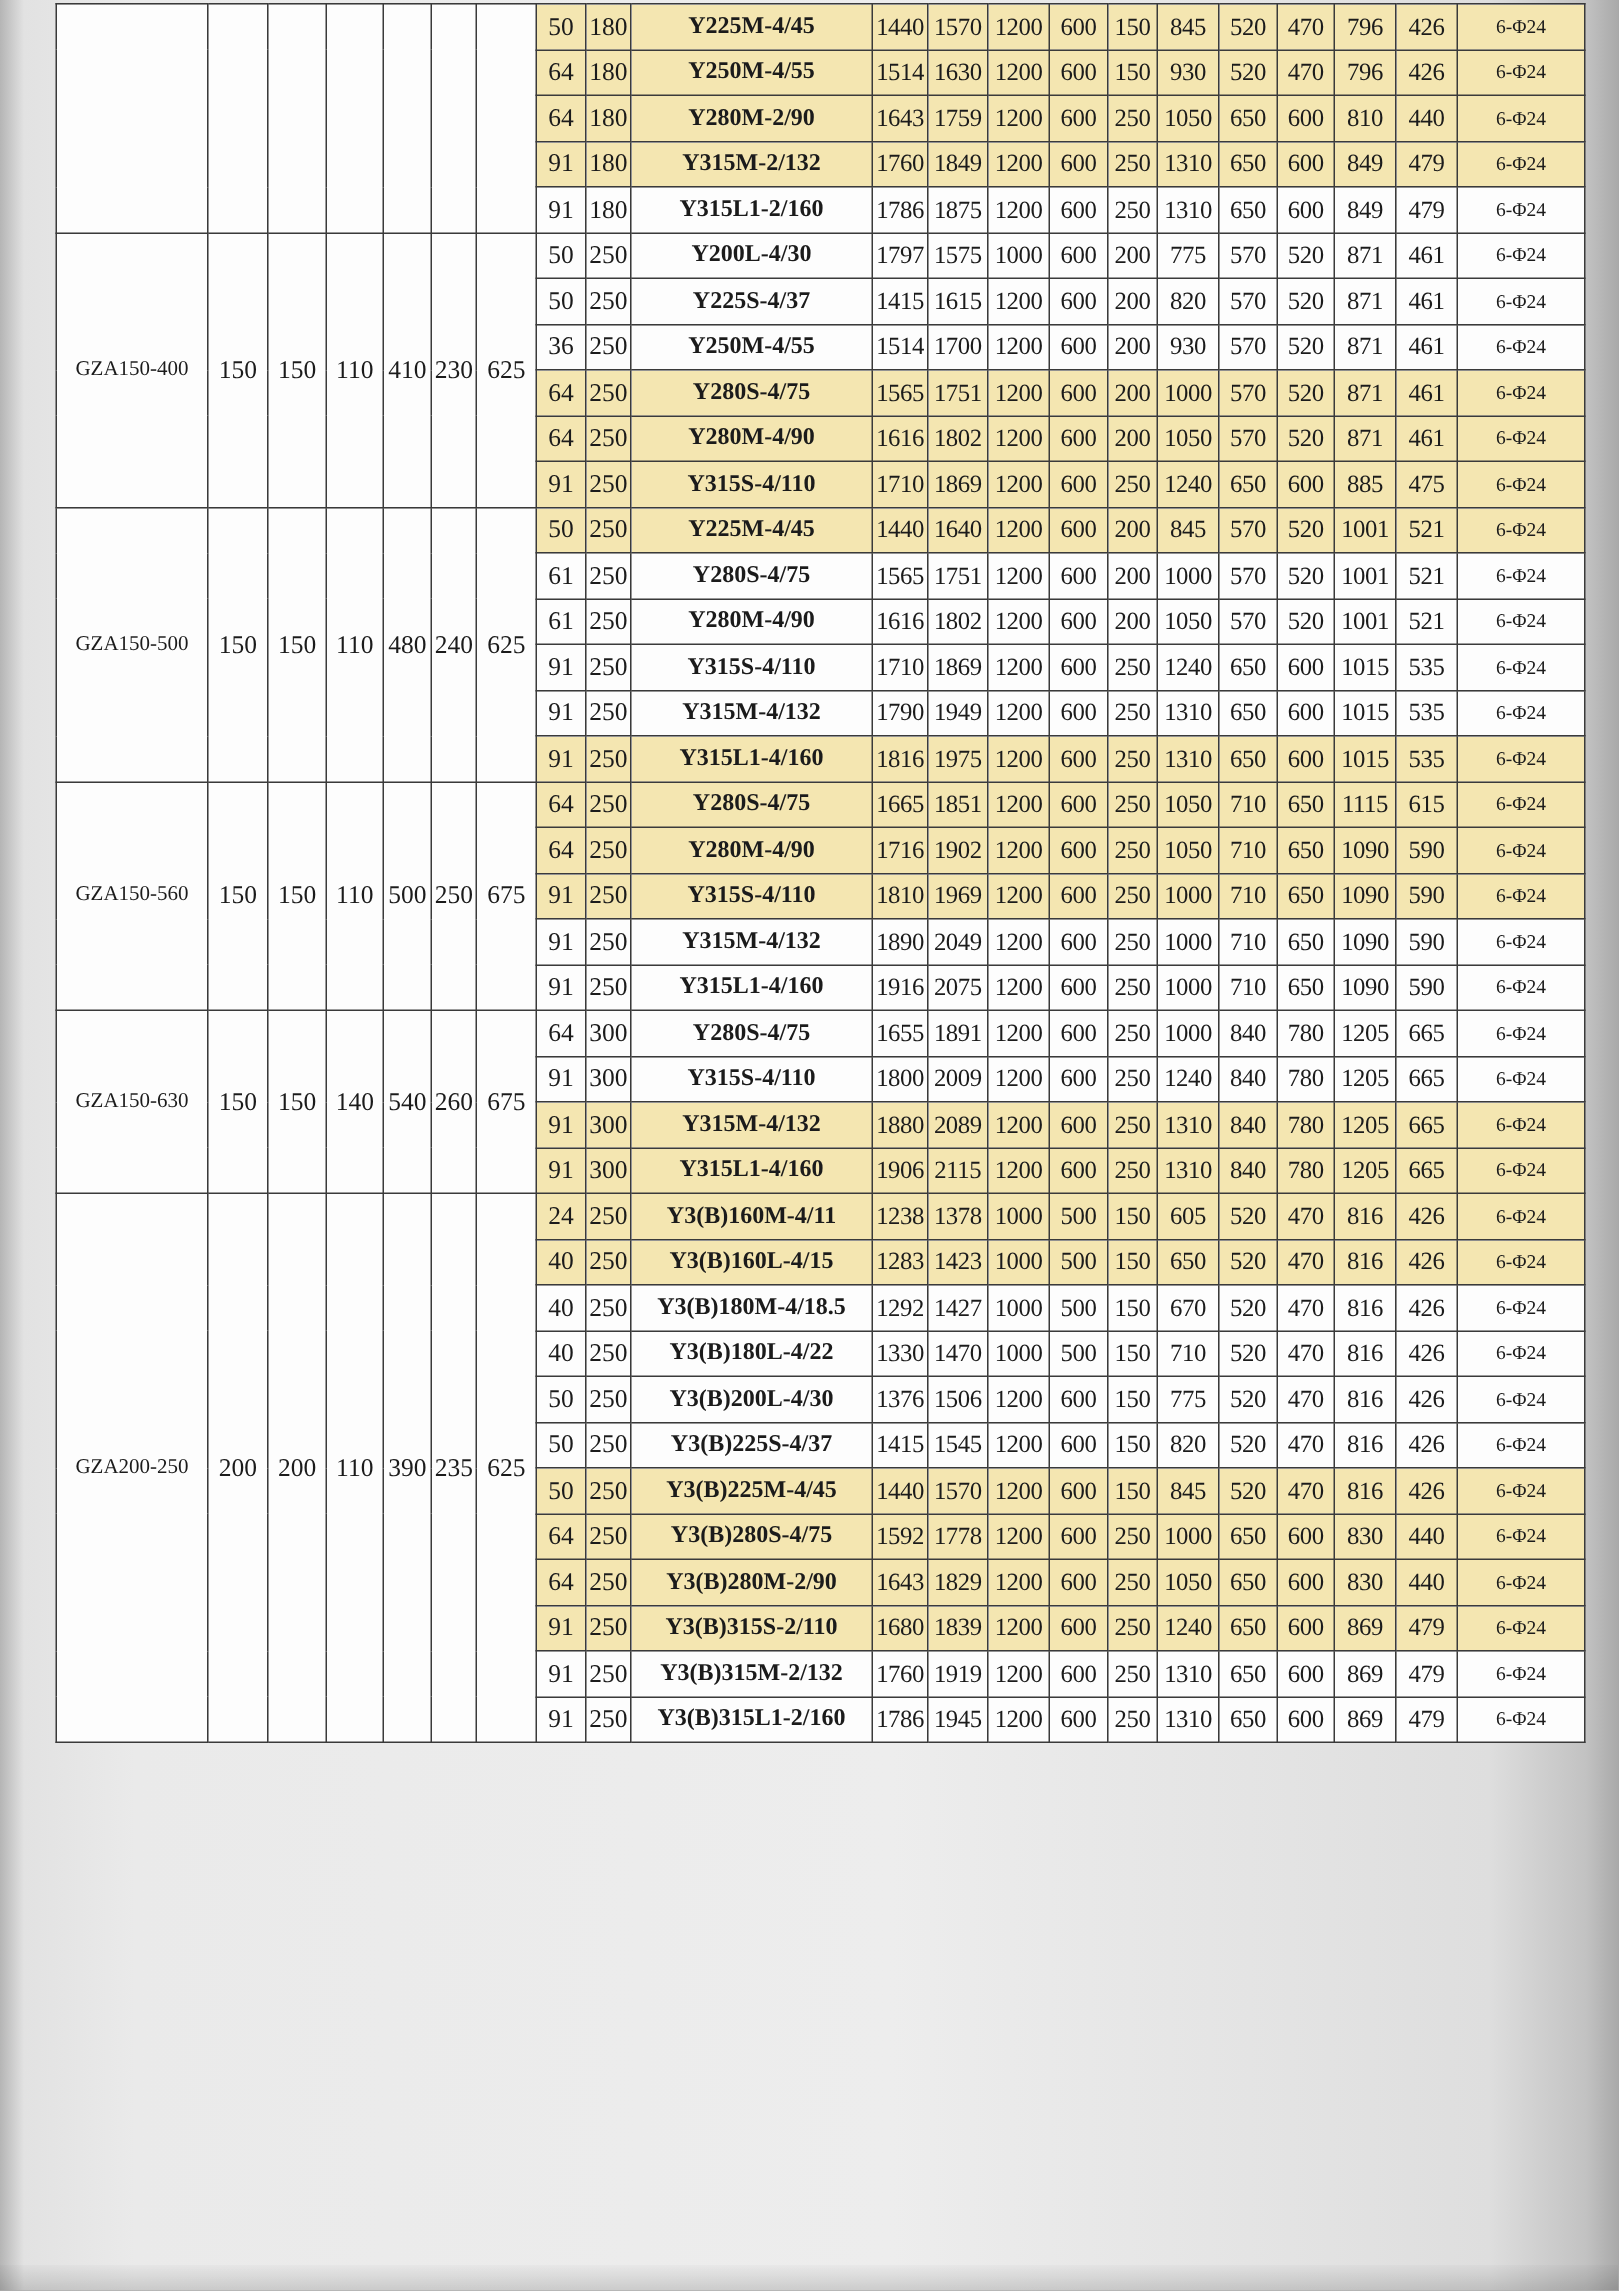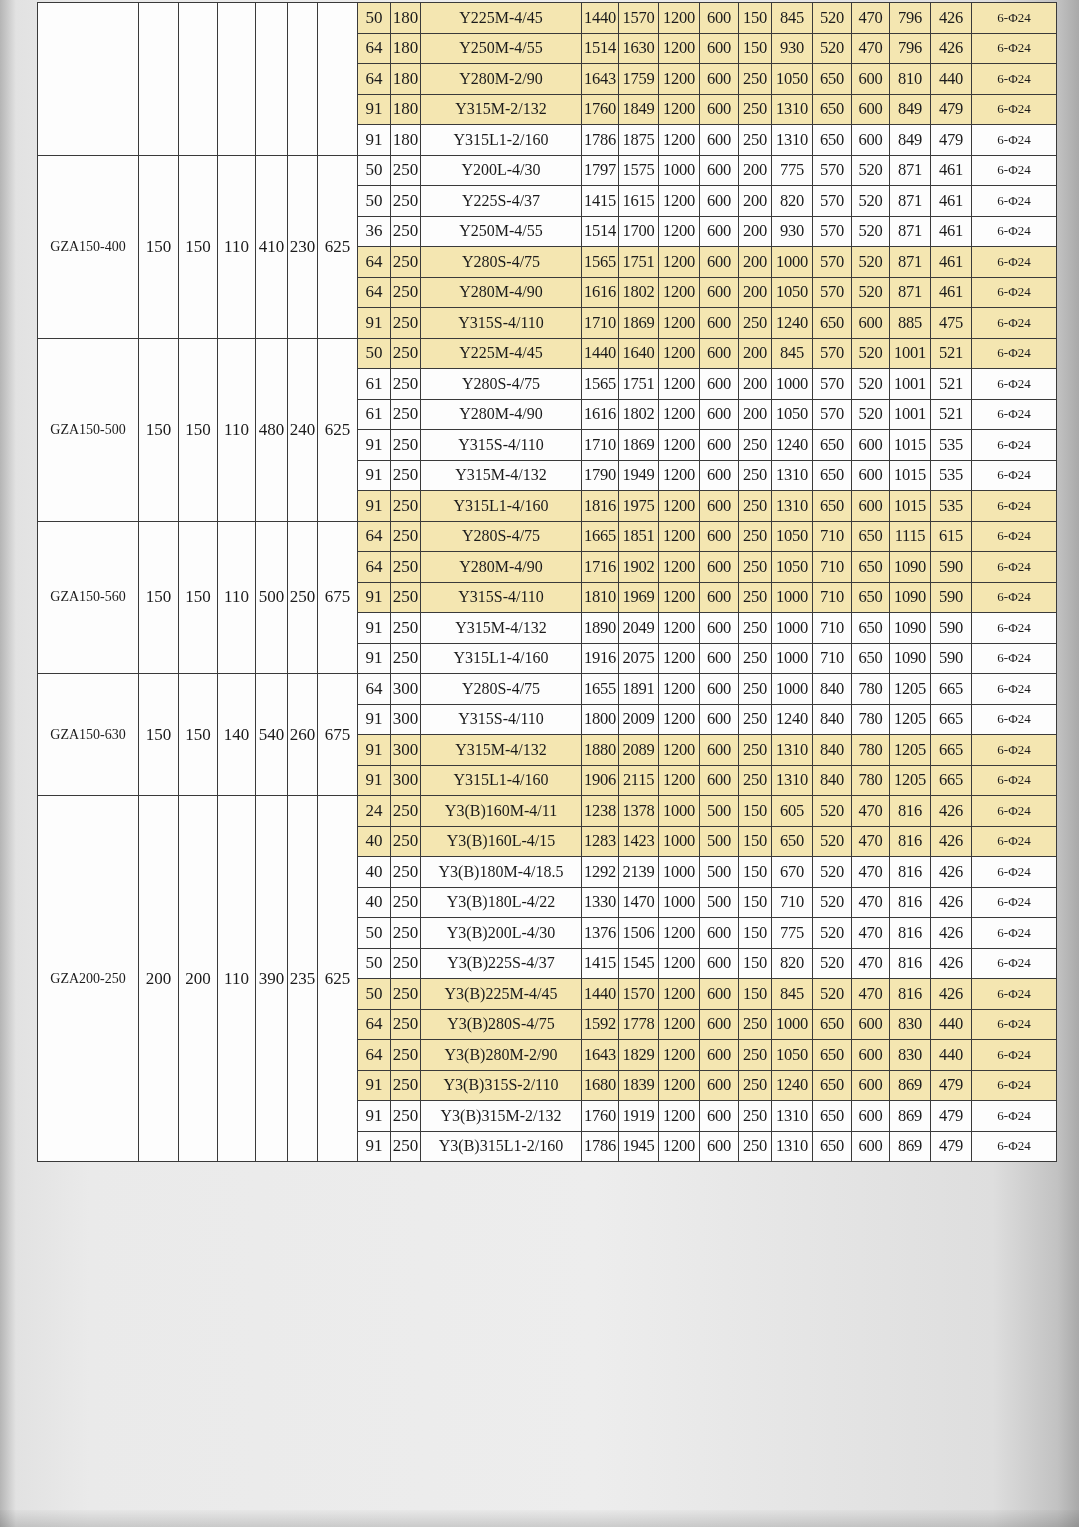--- a/index.html
+++ b/index.html
@@ -27,21 +27,21 @@
     text-align:center;vertical-align:middle;
     padding:0;overflow:hidden;white-space:nowrap;
     font-size:17px;color:var(--ink);
     background:var(--row);
   }
   table.spec td.hl{background:var(--hl);}
   table.spec td.model{font-size:14px;}
   table.spec td.dim{font-size:17px;}
   table.spec td.small{font-size:17px;}
   table.spec td.num{font-size:16.5px;letter-spacing:-0.3px;}
-  table.spec td.motor{font-size:16px;}
+  table.spec td.motor{font-size:16px;font-weight:bold;}
   table.spec td.holes{font-size:13px;}
 </style>
 </head>
 <body>
 
 <div class="page">
   <table class="spec">
     <colgroup>
       <col style="width:101px">
         <col style="width:40px">
@@ -554,21 +554,21 @@
           <td class="num hl">470</td>
           <td class="num hl">816</td>
           <td class="num hl">426</td>
           <td class="holes hl">6-Φ24</td>
         </tr>
         <tr>
           <td class="small">40</td>
           <td class="small">250</td>
           <td class="motor">Y3(B)180M-4/18.5</td>
           <td class="num">1292</td>
-          <td class="num">2139</td>
+          <td class="num">1427</td>
           <td class="num">1000</td>
           <td class="num">500</td>
           <td class="num">150</td>
           <td class="num">670</td>
           <td class="num">520</td>
           <td class="num">470</td>
           <td class="num">816</td>
           <td class="num">426</td>
           <td class="holes">6-Φ24</td>
         </tr>

